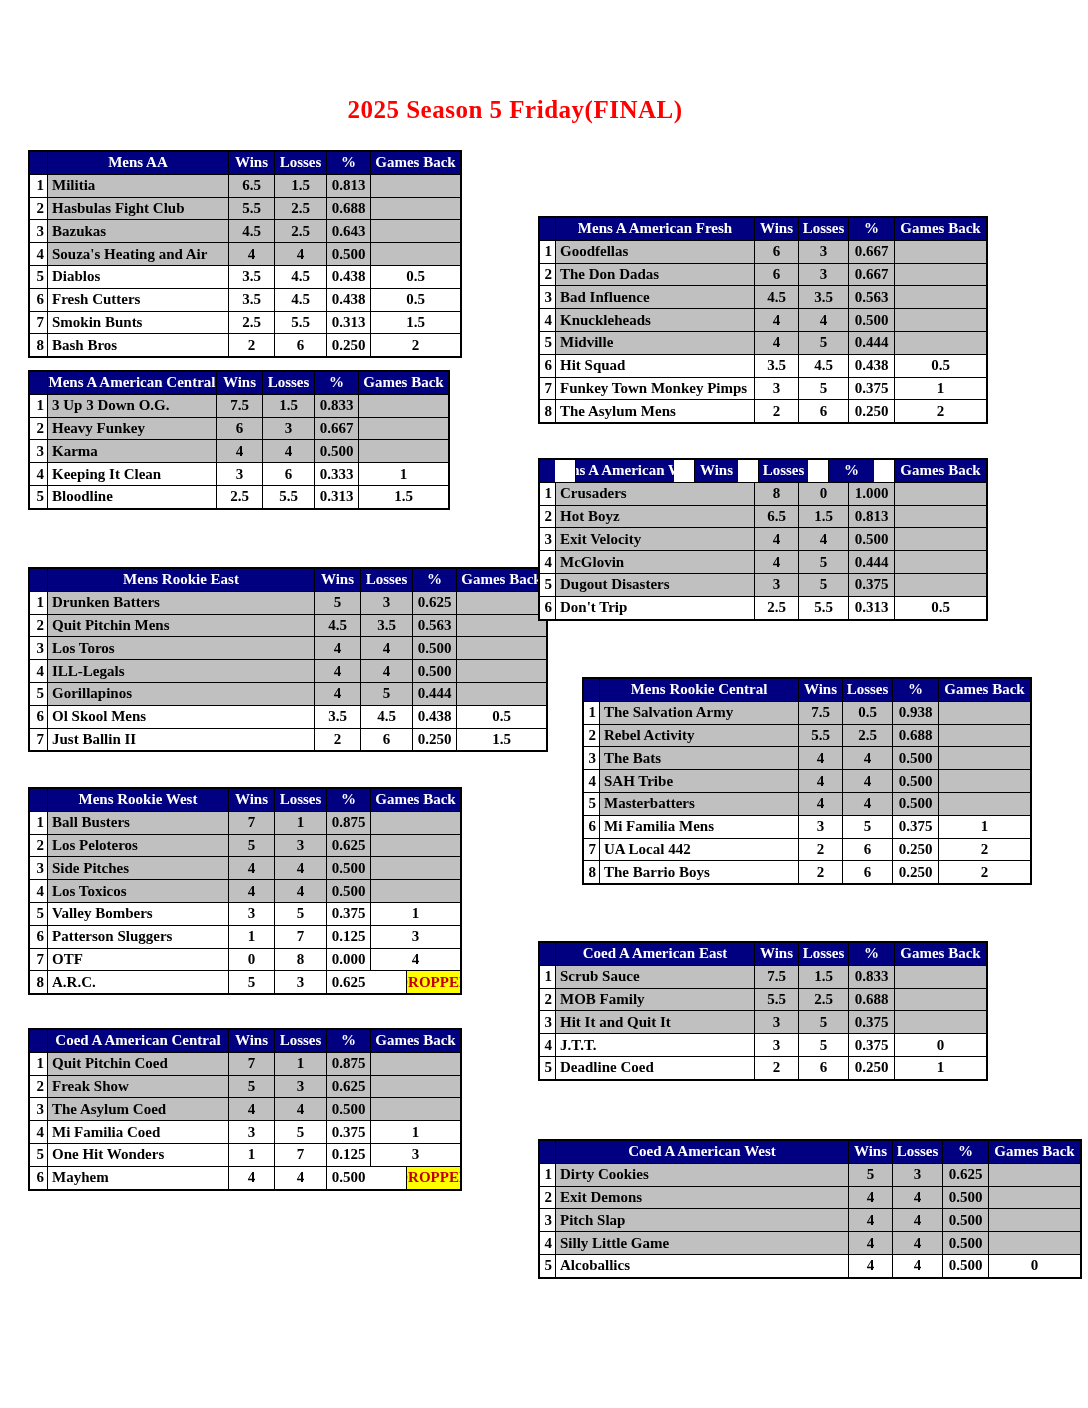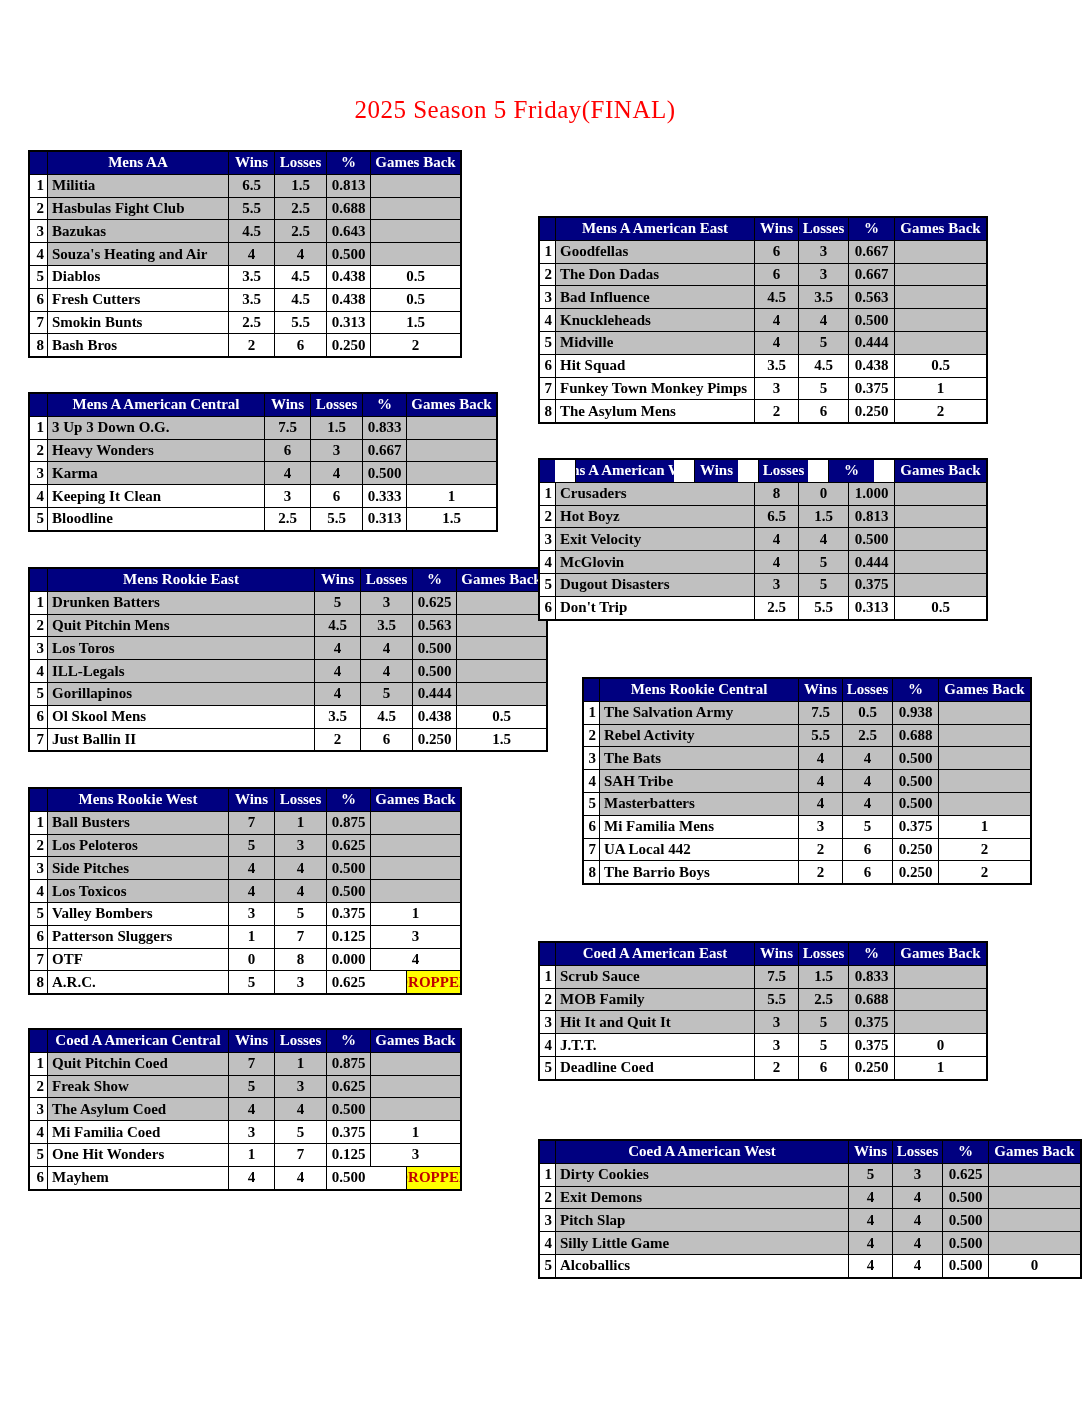--- a/index.html
+++ b/index.html
@@ -2,21 +2,21 @@
 <html><head>
 <meta charset="utf-8">
 <style>
   html, body { margin:0; padding:0; background:#ffffff; }
   #page {
     position:relative; width:1088px; height:1408px; background:#ffffff;
     font-family:"Liberation Serif", serif; font-weight:bold; overflow:hidden;
   }
   .page-title {
     position:absolute; top:96px; left:0; width:1030px; text-align:center;
-    color:var(--title-color,#FF0000); font-size:25px; font-weight:normal;
+    color:var(--title-color,#FF0000); font-size:25px; font-weight:bold;
     letter-spacing:0.5px;
   }
   .standings-table {
     position:absolute; box-sizing:border-box;
     border:2px solid #000; background:#fff;
   }
   .hrow, .trow { display:grid; height:21.8px; }
   .trow { border-top:1px solid #000; }
   .cell {
     display:flex; align-items:center; box-sizing:border-box;
@@ -111,40 +111,40 @@
         </div>
         <div class="trow" style="grid-template-columns: 17px 1fr 46px 52px 44px 90px;">
           <div class="cell c-rank">8</div>
           <div class="cell c-name">Bash Bros</div>
           <div class="cell c-num">2</div>
           <div class="cell c-num">6</div>
           <div class="cell c-num">0.250</div>
           <div class="cell c-num">2</div>
         </div>
       </div>
-      <div class="standings-table" style="left: 28px; top: 392px; width: 470px;">
+      <div class="standings-table" style="left: 28px; top: 370px; width: 422px;">
     <div class="hrow" style="grid-template-columns: 17px 1fr 46px 52px 44px 90px;">
       <div class="cell c-rank"></div>
       <div class="cell c-name" style="justify-content:center">Mens A American Central</div>
       <div class="cell c-num">Wins</div>
       <div class="cell c-num">Losses</div>
       <div class="cell c-num">%</div>
       <div class="cell c-num">Games Back</div>
     </div>
   <div class="trow shaded" style="grid-template-columns: 17px 1fr 46px 52px 44px 90px;">
           <div class="cell c-rank">1</div>
           <div class="cell c-name">3 Up 3 Down O.G.</div>
           <div class="cell c-num">7.5</div>
           <div class="cell c-num">1.5</div>
           <div class="cell c-num">0.833</div>
           <div class="cell c-num"></div>
         </div>
         <div class="trow shaded" style="grid-template-columns: 17px 1fr 46px 52px 44px 90px;">
           <div class="cell c-rank">2</div>
-          <div class="cell c-name">Heavy Wonders</div>
+          <div class="cell c-name">Heavy Funkey</div>
           <div class="cell c-num">6</div>
           <div class="cell c-num">3</div>
           <div class="cell c-num">0.667</div>
           <div class="cell c-num"></div>
         </div>
         <div class="trow shaded" style="grid-template-columns: 17px 1fr 46px 52px 44px 90px;">
           <div class="cell c-rank">3</div>
           <div class="cell c-name">Karma</div>
           <div class="cell c-num">4</div>
           <div class="cell c-num">4</div>
@@ -362,21 +362,21 @@
           <div class="cell c-name">Mayhem</div>
           <div class="cell c-num">4</div>
           <div class="cell c-num">4</div>
           <div class="cell c-num">0.500</div>
           <div class="cell c-num dropped">DROPPED</div>
         </div>
       </div>
       <div class="standings-table" style="left: 538px; top: 216px; width: 450px;">
     <div class="hrow" style="grid-template-columns: 15px 1fr 44px 50px 46px 92px;">
       <div class="cell c-rank"></div>
-      <div class="cell c-name" style="justify-content:center">Mens A American East</div>
+      <div class="cell c-name" style="justify-content:center">Mens A American Fresh</div>
       <div class="cell c-num">Wins</div>
       <div class="cell c-num">Losses</div>
       <div class="cell c-num">%</div>
       <div class="cell c-num">Games Back</div>
     </div>
   <div class="trow shaded" style="grid-template-columns: 15px 1fr 44px 50px 46px 92px;">
           <div class="cell c-rank">1</div>
           <div class="cell c-name">Goodfellas</div>
           <div class="cell c-num">6</div>
           <div class="cell c-num">3</div>

